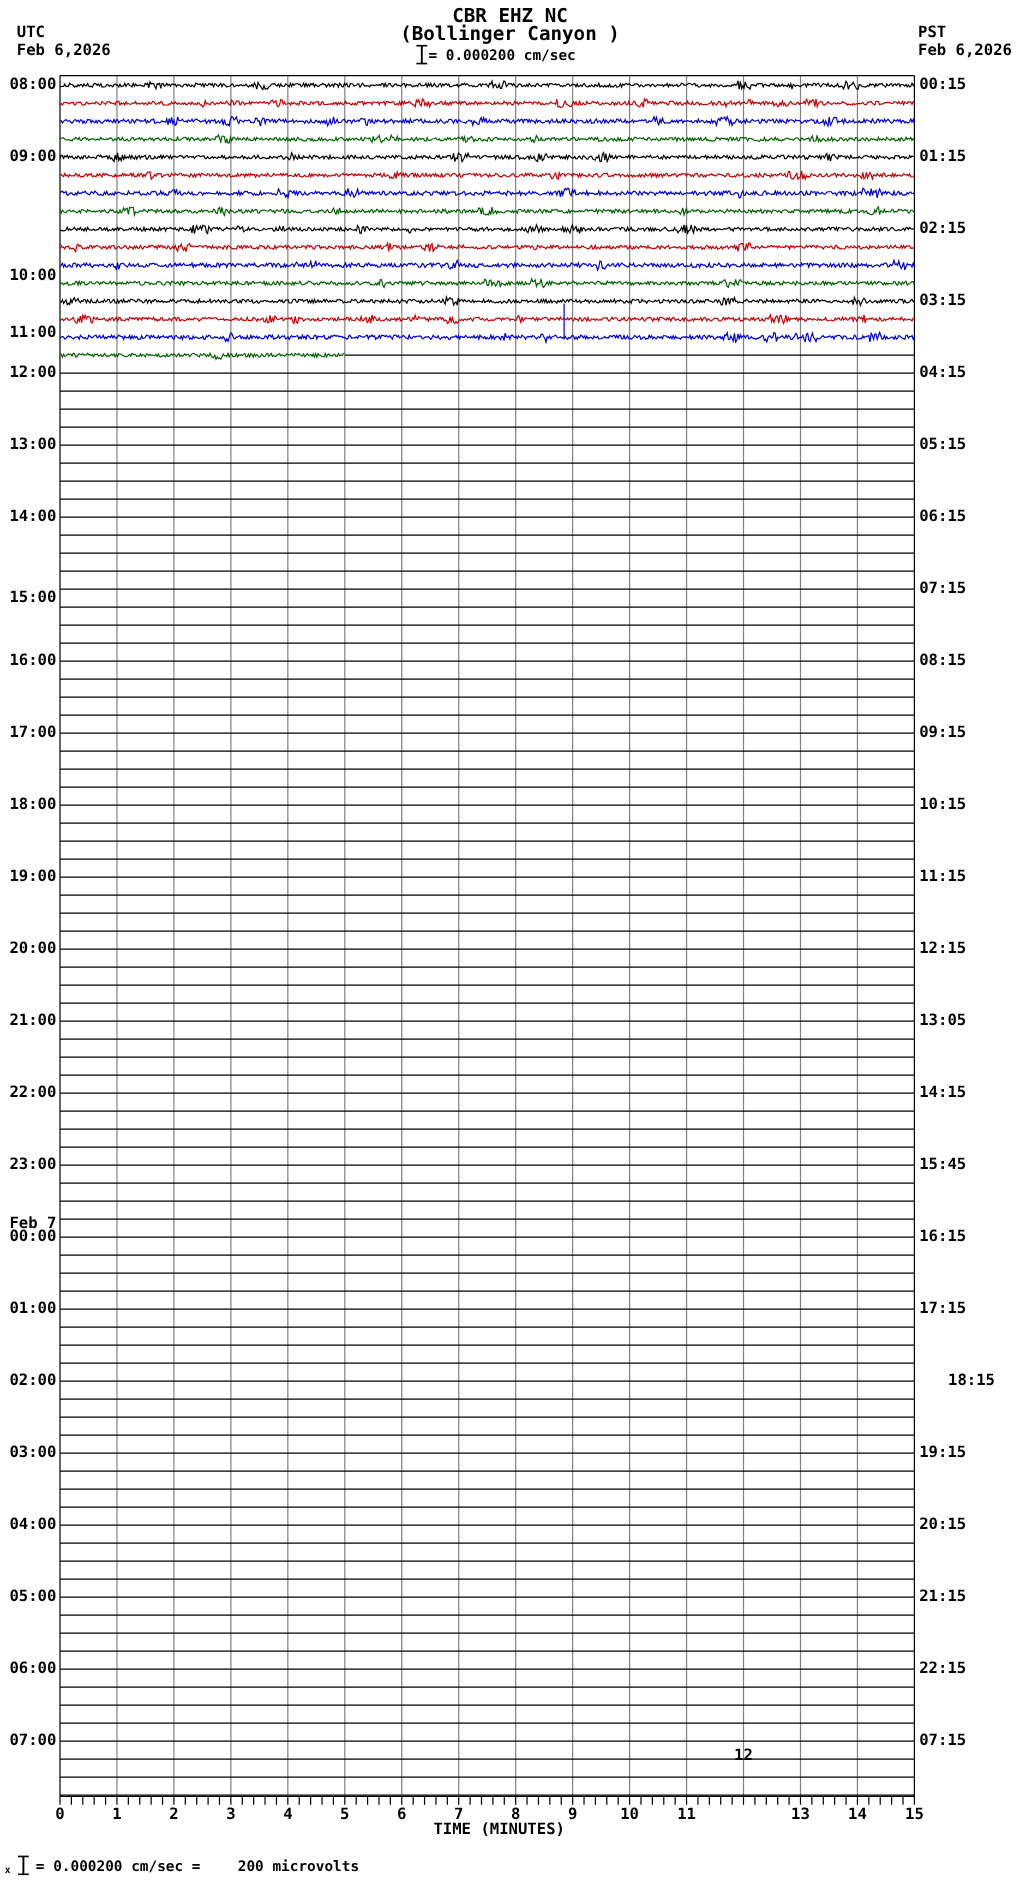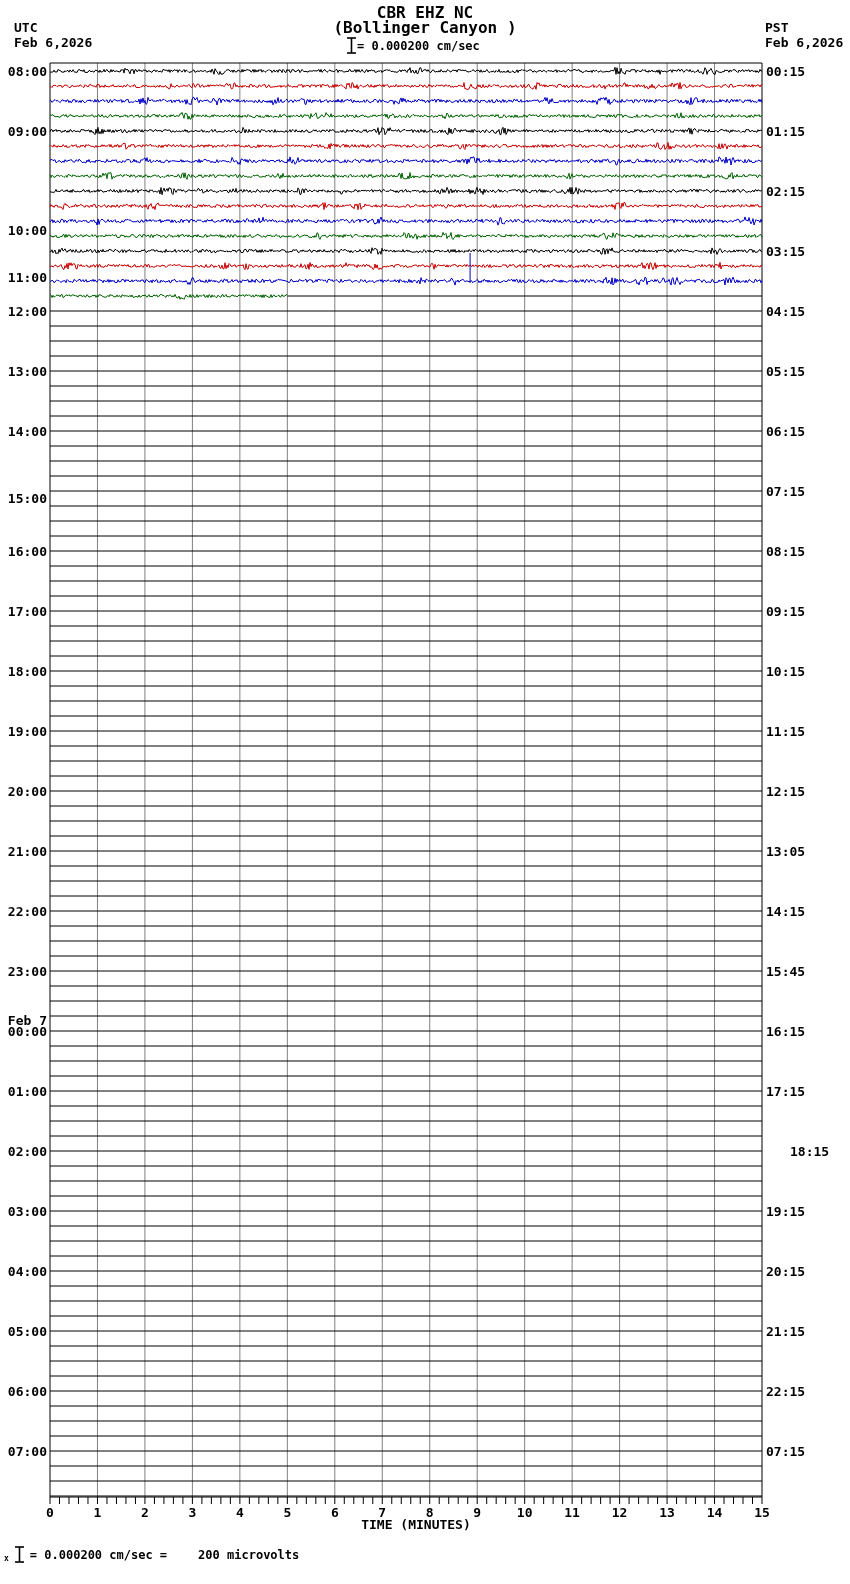--- a/index.html
+++ b/index.html
@@ -298,21 +298,21 @@
     <div class="abs xtick-label" style="left: 144.933px; top: 1505px;">2</div>
     <div class="abs xtick-label" style="left: 192.4px; top: 1505px;">3</div>
     <div class="abs xtick-label" style="left: 239.867px; top: 1505px;">4</div>
     <div class="abs xtick-label" style="left: 287.333px; top: 1505px;">5</div>
     <div class="abs xtick-label" style="left: 334.8px; top: 1505px;">6</div>
     <div class="abs xtick-label" style="left: 382.267px; top: 1505px;">7</div>
     <div class="abs xtick-label" style="left: 429.733px; top: 1505px;">8</div>
     <div class="abs xtick-label" style="left: 477.2px; top: 1505px;">9</div>
     <div class="abs xtick-label" style="left: 524.667px; top: 1505px;">10</div>
     <div class="abs xtick-label" style="left: 572.133px; top: 1505px;">11</div>
-    <div class="abs xtick-label" style="left: 619.6px; top: 1505px;">12</div>
+    <div class="abs xtick-label" style="left: 619.6px; top: 1456px;">12</div>
     <div class="abs xtick-label" style="left: 667.067px; top: 1505px;">13</div>
     <div class="abs xtick-label" style="left: 714.533px; top: 1505px;">14</div>
     <div class="abs xtick-label" style="left: 762px; top: 1505px;">15</div>
   </div>
 
 <div class="abs axis-title" style="top:1517px;left:306px;width:220px;text-align:center;">TIME (MINUTES)</div>
 
 <div class="abs foot" style="top:1546px;left:4px;">
   <span class="pre">x</span>
   <svg width="11" height="17">

